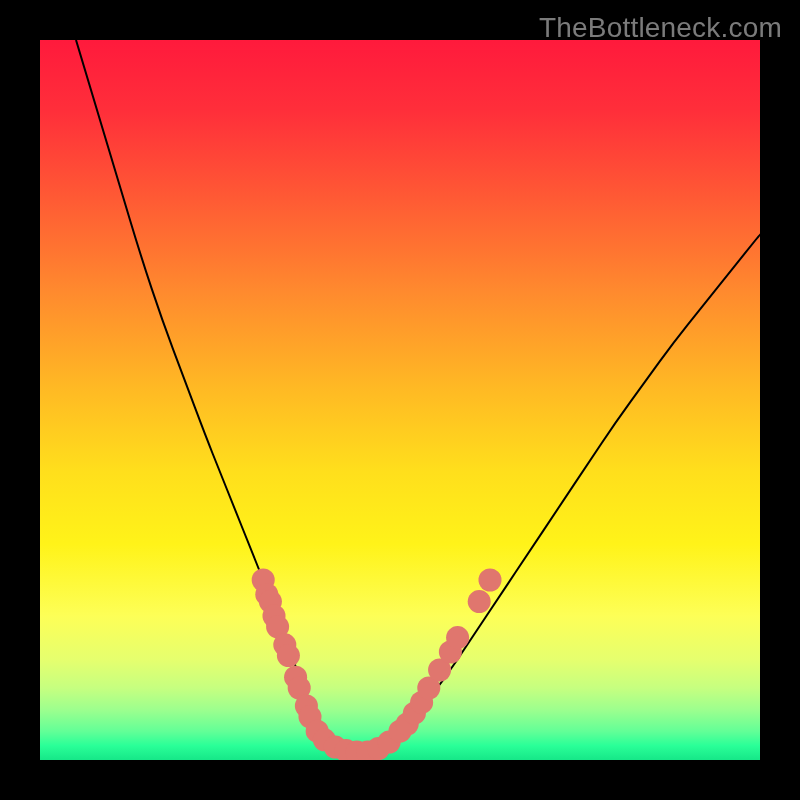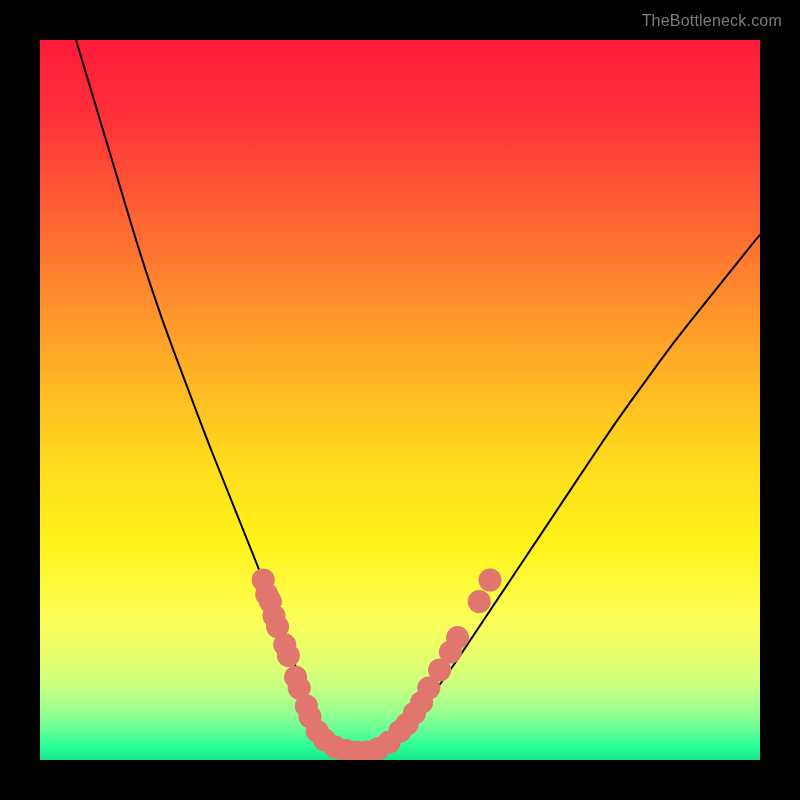--- a/index.html
+++ b/index.html
@@ -47,21 +47,21 @@
       #63ff97 96%,
       #2aff98 98%,
       #16e788 100%
     );
   }
   .watermark {
     position: absolute;
     top: 12px;
     right: 18px;
     color: #7b7b7b;
-    font-size: 16px;
+    font-size: 28px;
     font-weight: 400;
     letter-spacing: 0.2px;
     user-select: none;
   }
   svg {
     position: absolute;
     left: 0;
     top: 0;
   }
 </style>

